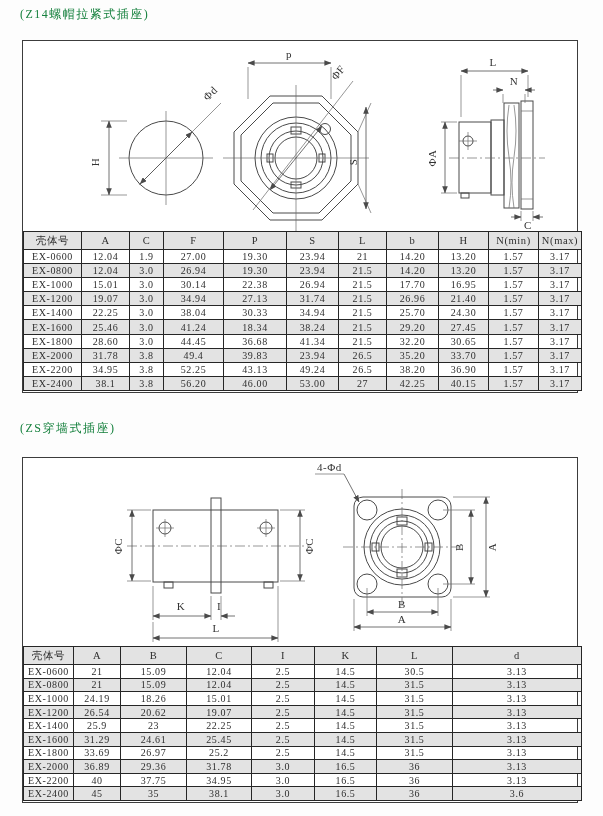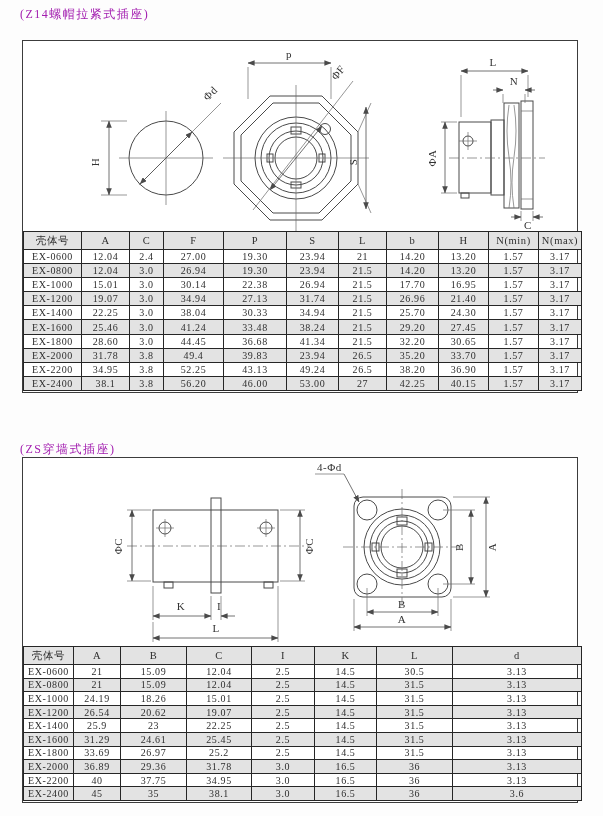--- a/index.html
+++ b/index.html
@@ -1,20 +1,20 @@
 <!DOCTYPE html>
 <html><head>
 <meta charset="utf-8">
 <style>
   html,body{margin:0;padding:0;}
   body{width:603px;height:816px;background:#fdfdfd;position:relative;
        font-family:"Liberation Serif","DejaVu Serif",serif;color:#2b2b2b;}
-  .title{position:absolute;left:20px;font-size:12px;letter-spacing:1.5px;color:#a21caf;white-space:nowrap;}
+  .title{position:absolute;left:20px;font-size:12px;letter-spacing:1.5px;color:#15803d;white-space:nowrap;}
   #title1{top:6px;}
-  #title2{top:441px;}
+  #title2{top:420px;}
   .panel{position:absolute;left:22px;width:556px;border:1px solid #3c3c3c;background:#fff;box-sizing:border-box;}
   #panel1{top:40px;height:353px;}
   #panel2{top:457px;height:346px;}
   svg{display:block;}
   
   .g{stroke:#4a4a4a;fill:none;stroke-width:1;}
   .thin{stroke:#6a6a6a;fill:none;stroke-width:.7;}
   .cl{stroke:#6a6a6a;fill:none;stroke-width:.7;stroke-dasharray:10 3 2 3;}
   .dim{stroke:#4f4f4f;fill:none;stroke-width:.8;}
   text{fill:#333;font-size:11px;font-family:"Liberation Serif","DejaVu Serif",serif;letter-spacing:.5px;}
@@ -128,21 +128,21 @@
           <th>b</th>
           <th>H</th>
           <th>N(min)</th>
           <th>N(max)</th>
         </tr>
       </thead>
       <tbody>
         <tr>
           <td>EX-0600</td>
           <td>12.04</td>
-          <td>2.4</td>
+          <td>1.9</td>
           <td>27.00</td>
           <td>19.30</td>
           <td>23.94</td>
           <td>21</td>
           <td>14.20</td>
           <td>13.20</td>
           <td>1.57</td>
           <td>3.17</td>
         </tr>
         <tr>
@@ -195,21 +195,21 @@
           <td>25.70</td>
           <td>24.30</td>
           <td>1.57</td>
           <td>3.17</td>
         </tr>
         <tr>
           <td>EX-1600</td>
           <td>25.46</td>
           <td>3.0</td>
           <td>41.24</td>
-          <td>33.48</td>
+          <td>18.34</td>
           <td>38.24</td>
           <td>21.5</td>
           <td>29.20</td>
           <td>27.45</td>
           <td>1.57</td>
           <td>3.17</td>
         </tr>
         <tr>
           <td>EX-1800</td>
           <td>28.60</td>

